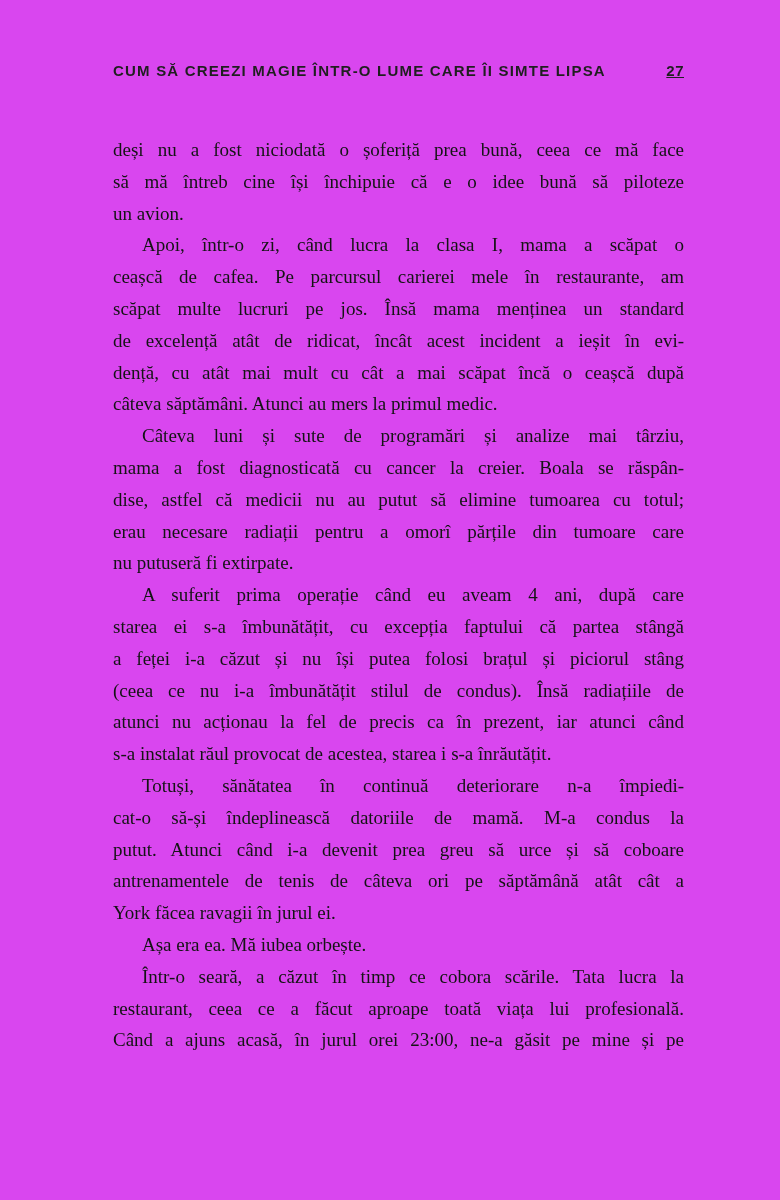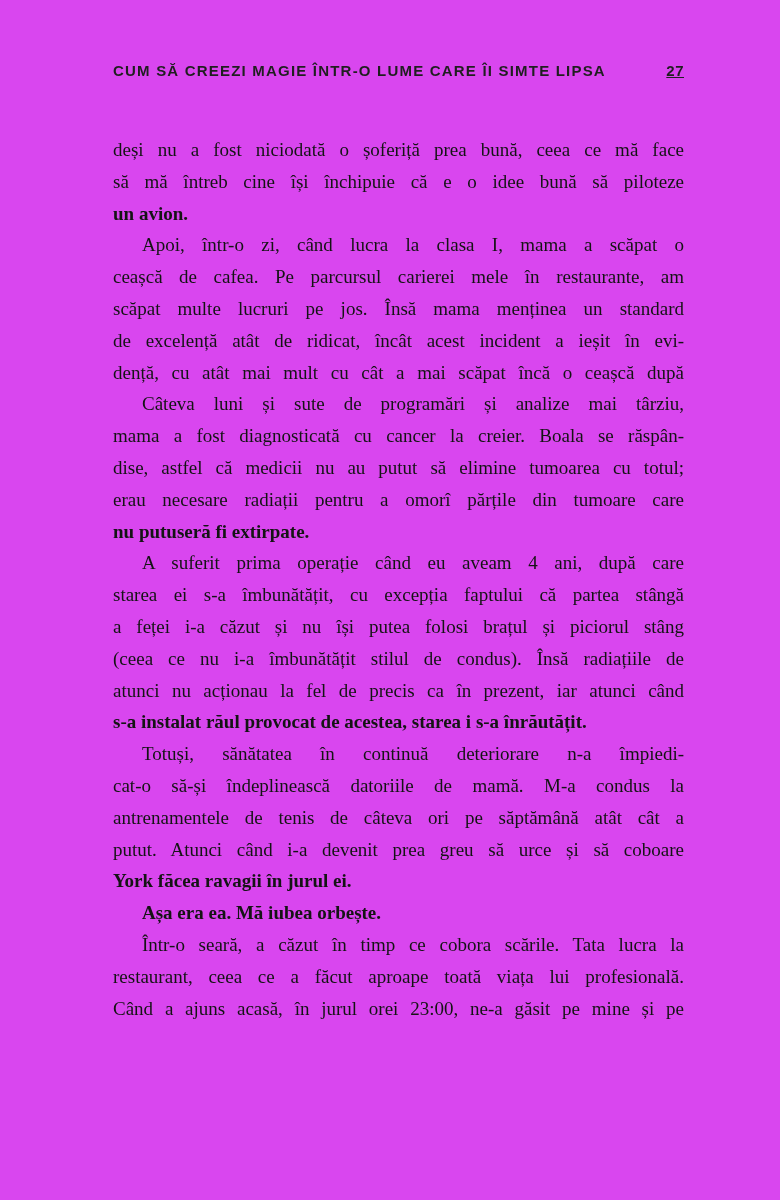--- a/index.html
+++ b/index.html
@@ -50,21 +50,20 @@
     padding: 0;
   }
   .line {
     text-align: justify;
     text-align-last: justify;
     -moz-text-align-last: justify;
     white-space: normal;
   }
   .line.para-end {
     text-align-last: left;
-    font-weight: bold;
     -moz-text-align-last: left;
   }
   .line.indent {
     text-indent: 29px;
   }
 </style>
 </head>
 <body>
 
 <div class="page">
@@ -77,41 +76,42 @@
         <div class="line">deși nu a fost niciodată o șoferiță prea bună, ceea ce mă face</div>
         <div class="line">să mă întreb cine își închipuie că e o idee bună să piloteze</div>
         <div class="line para-end">un avion.</div>
       </div>
       <div class="paragraph">
         <div class="line indent">Apoi, într-o zi, când lucra la clasa I, mama a scăpat o</div>
         <div class="line">ceașcă de cafea. Pe parcursul carierei mele în restaurante, am</div>
         <div class="line">scăpat multe lucruri pe jos. Însă mama menținea un standard</div>
         <div class="line">de excelență atât de ridicat, încât acest incident a ieșit în evi-</div>
         <div class="line">dență, cu atât mai mult cu cât a mai scăpat încă o ceașcă după</div>
+        <div class="line para-end">câteva săptămâni. Atunci au mers la primul medic.</div>
       </div>
       <div class="paragraph">
         <div class="line indent">Câteva luni și sute de programări și analize mai târziu,</div>
         <div class="line">mama a fost diagnosticată cu cancer la creier. Boala se răspân-</div>
         <div class="line">dise, astfel că medicii nu au putut să elimine tumoarea cu totul;</div>
         <div class="line">erau necesare radiații pentru a omorî părțile din tumoare care</div>
         <div class="line para-end">nu putuseră fi extirpate.</div>
       </div>
       <div class="paragraph">
         <div class="line indent">A suferit prima operație când eu aveam 4 ani, după care</div>
         <div class="line">starea ei s-a îmbunătățit, cu excepția faptului că partea stângă</div>
         <div class="line">a feței i-a căzut și nu își putea folosi brațul și piciorul stâng</div>
         <div class="line">(ceea ce nu i-a îmbunătățit stilul de condus). Însă radiațiile de</div>
         <div class="line">atunci nu acționau la fel de precis ca în prezent, iar atunci când</div>
         <div class="line para-end">s-a instalat răul provocat de acestea, starea i s-a înrăutățit.</div>
       </div>
       <div class="paragraph">
         <div class="line indent">Totuși, sănătatea în continuă deteriorare n-a împiedi-</div>
         <div class="line">cat-o să-și îndeplinească datoriile de mamă. M-a condus la</div>
+        <div class="line">putut. Atunci când i-a devenit prea greu să urce și să coboare</div>
         <div class="line">antrenamentele de tenis de câteva ori pe săptămână atât cât a</div>
-        <div class="line">putut. Atunci când i-a devenit prea greu să urce și să coboare</div>
         <div class="line para-end">York făcea ravagii în jurul ei.</div>
       </div>
       <div class="paragraph">
         <div class="line indent para-end">Așa era ea. Mă iubea orbește.</div>
       </div>
       <div class="paragraph">
         <div class="line indent">Într-o seară, a căzut în timp ce cobora scările. Tata lucra la</div>
         <div class="line">restaurant, ceea ce a făcut aproape toată viața lui profesională.</div>
         <div class="line">Când a ajuns acasă, în jurul orei 23:00, ne-a găsit pe mine și pe</div>
       </div>

